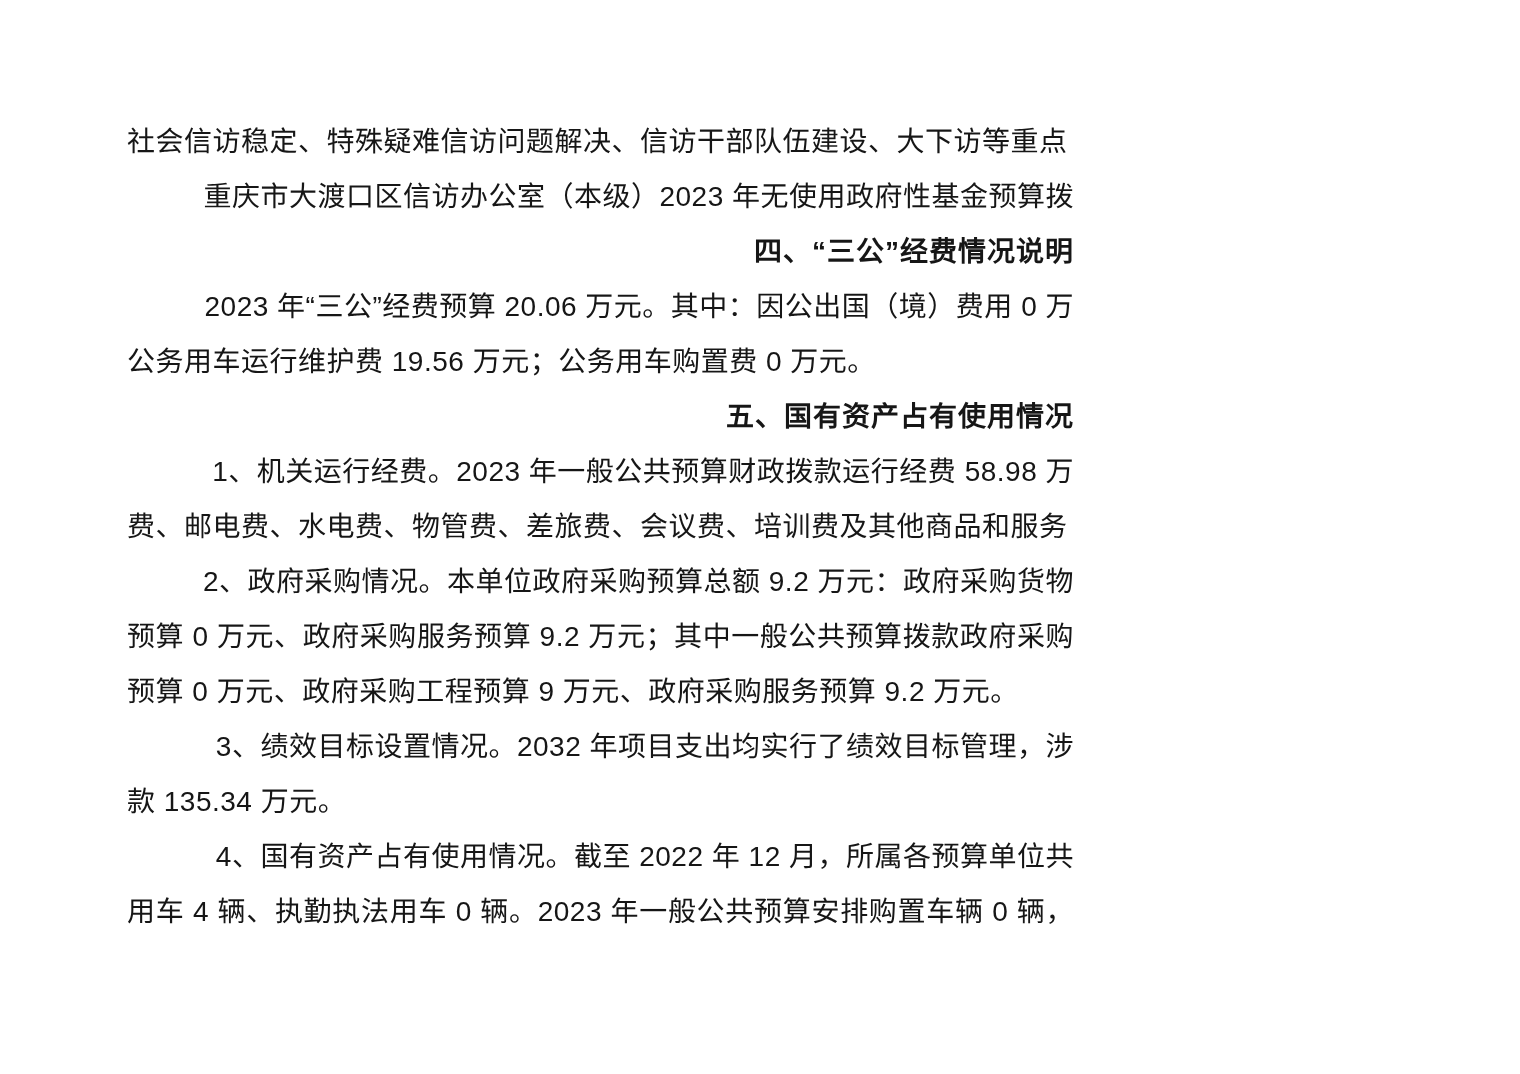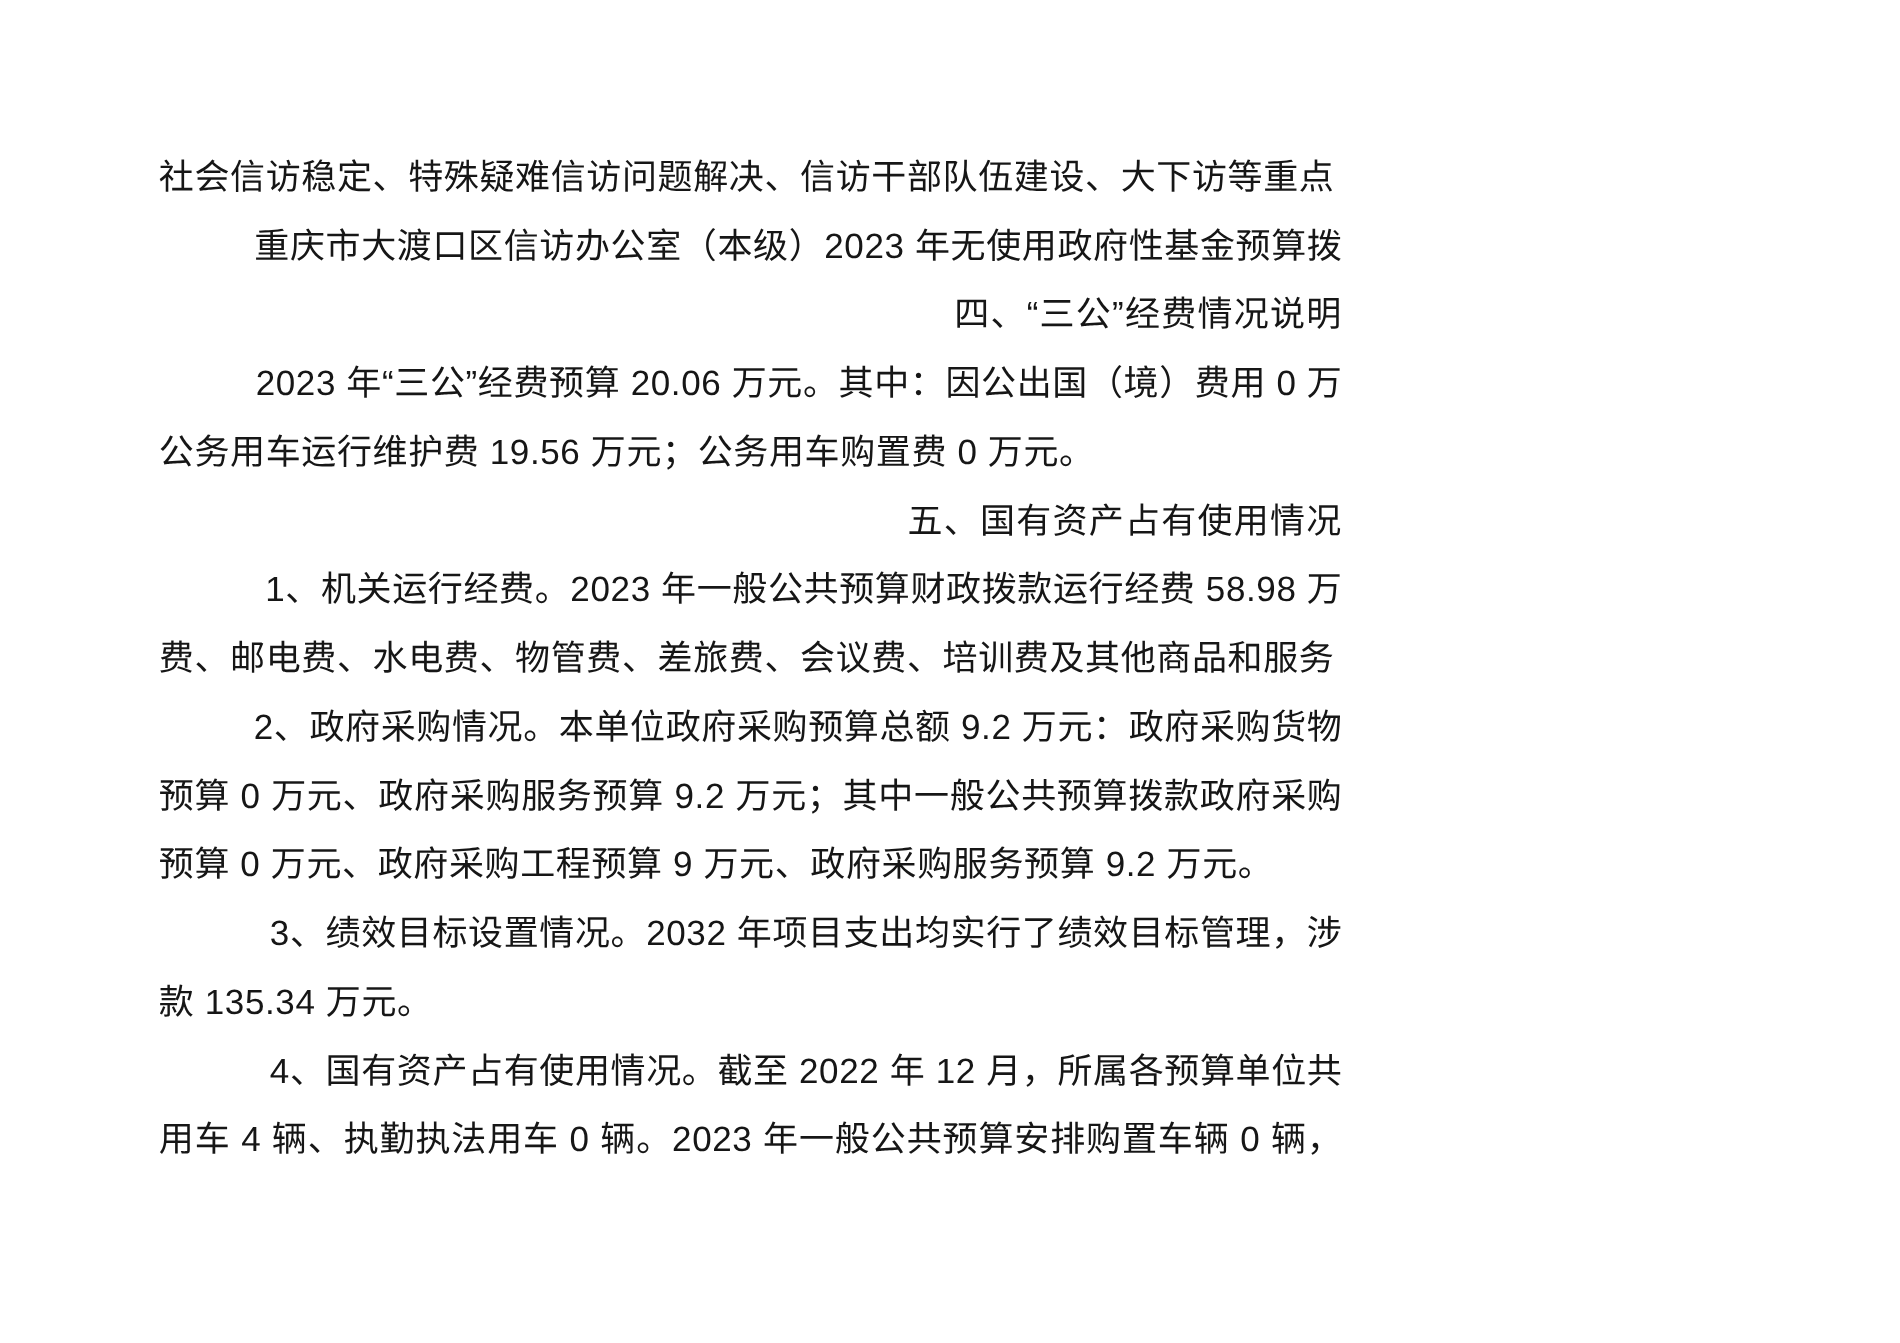--- a/index.html
+++ b/index.html
@@ -36,21 +36,21 @@
     text-align: justify;
     text-align-last: justify;
   }
   
   .line.indent {
     text-indent: 61px;
     text-align: right;
   }
   .heading .line {
     font-family: "Liberation Sans", sans-serif;
-    font-weight: 400;
+    font-weight: 700;
     letter-spacing: 1px;
   }
 </style>
 </head>
 <body>
 
 <div class="page">
   <div>
       <div class="block para">
         <div class="line">社会信访稳定、特殊疑难信访问题解决、信访干部队伍建设、大下访等重点工作。</div>

